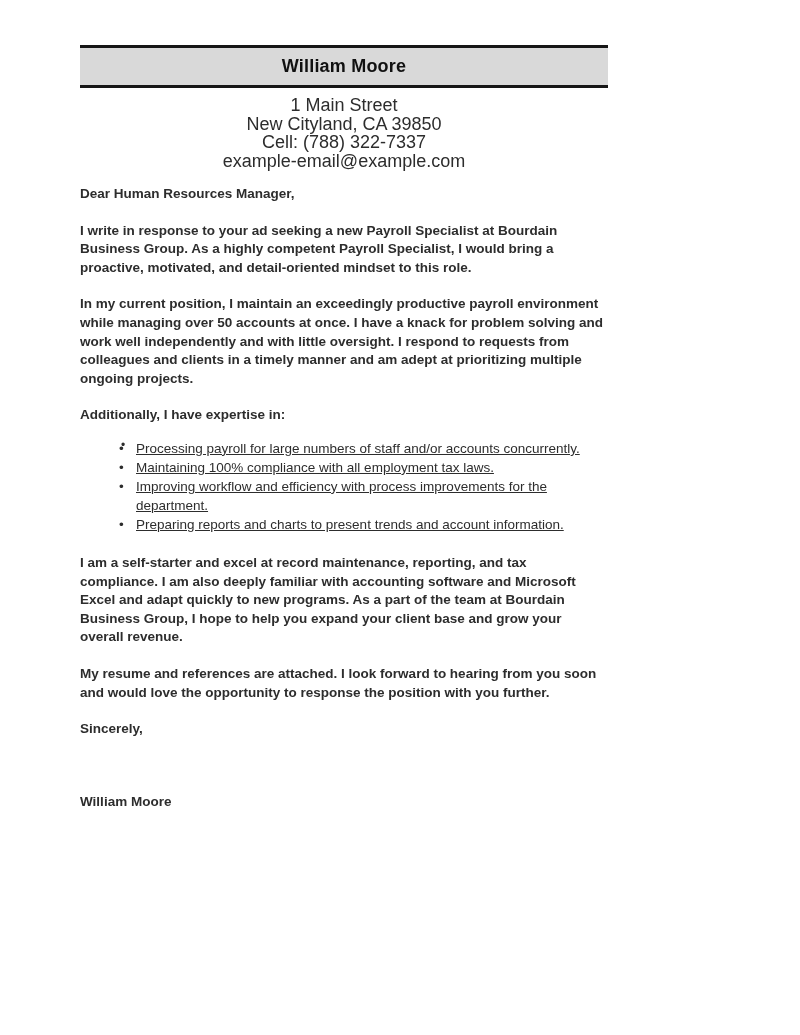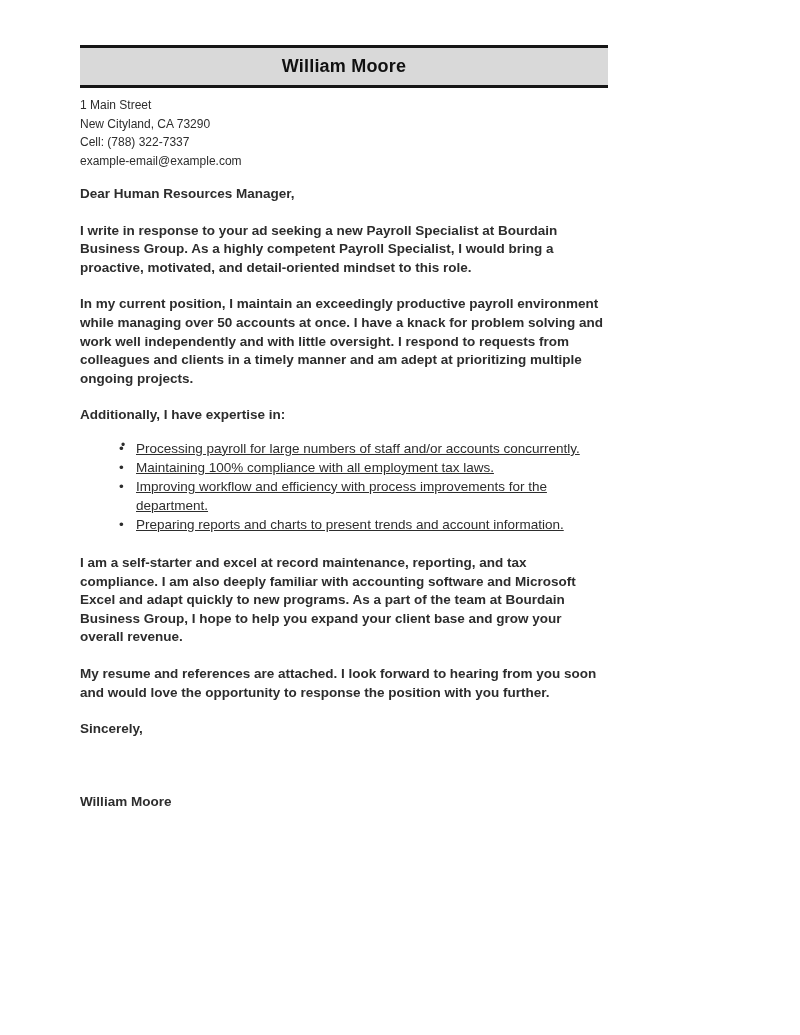--- a/index.html
+++ b/index.html
@@ -31,22 +31,22 @@
   .banner h1 {
     margin: 0;
     font-size: 18px;
     line-height: 22px;
     font-weight: bold;
     color: #111111;
     letter-spacing: 0.2px;
   }
   .contact {
     margin-top: 8px;
-    text-align: left;
-    font-size: 12px;
+    text-align: center;
+    font-size: 18px;
     line-height: 18.5px;
   }
   .letter-body {
     font-size: 13.5px;
     line-height: 18.6px;
   }
   .letter-body p {
     margin: 18px 0 0 0;
     font-weight: bold;
   }
@@ -95,21 +95,21 @@
 <body>
 
 <div class="page">
 
   <div class="banner">
     <h1>William Moore</h1>
   </div>
 
   <div class="contact">
     <div>1 Main Street</div>
-    <div>New Cityland, CA 73290</div>
+    <div>New Cityland, CA 39850</div>
     <div>Cell: (788) 322-7337</div>
     <div>example-email@example.com</div>
   </div>
 
   <div class="letter-body">
     <p class="salutation">Dear Human Resources Manager,</p>
 
     <p>I write in response to your ad seeking a new Payroll Specialist at Bourdain Business Group. As a highly competent Payroll Specialist, I would bring a proactive, motivated, and detail-oriented mindset to this role.</p>
 
     <p>In my current position, I maintain an exceedingly productive payroll environment while managing over 50 accounts at once. I have a knack for problem solving and work well independently and with little oversight. I respond to requests from colleagues and clients in a timely manner and am adept at prioritizing multiple ongoing projects.</p>

